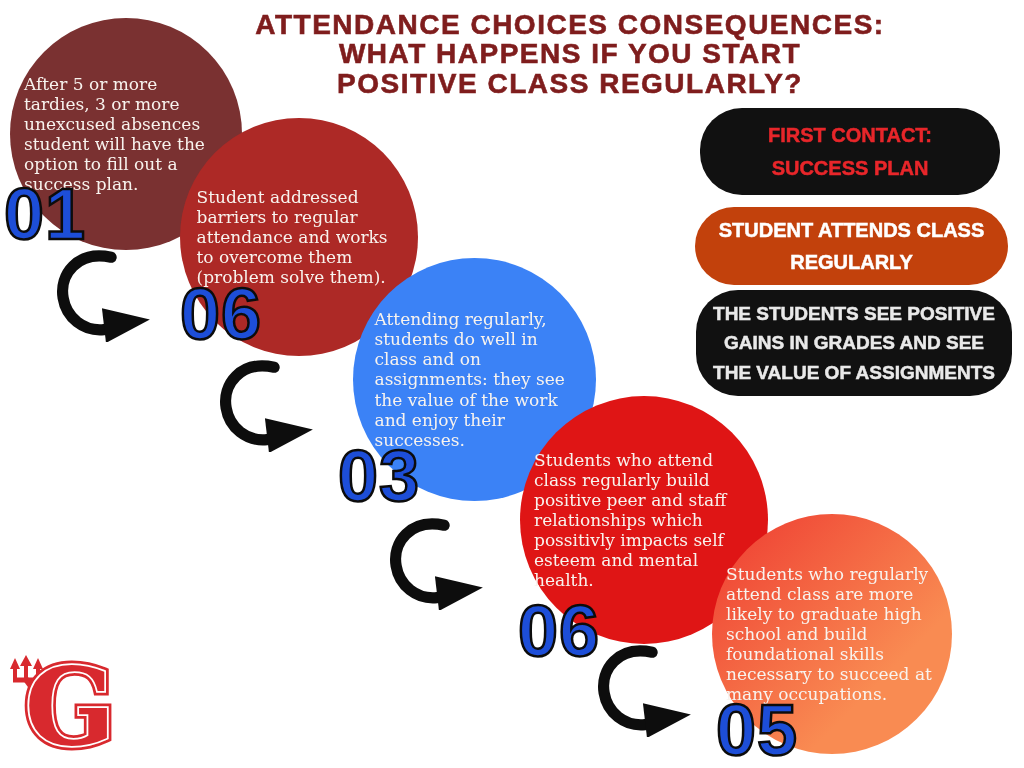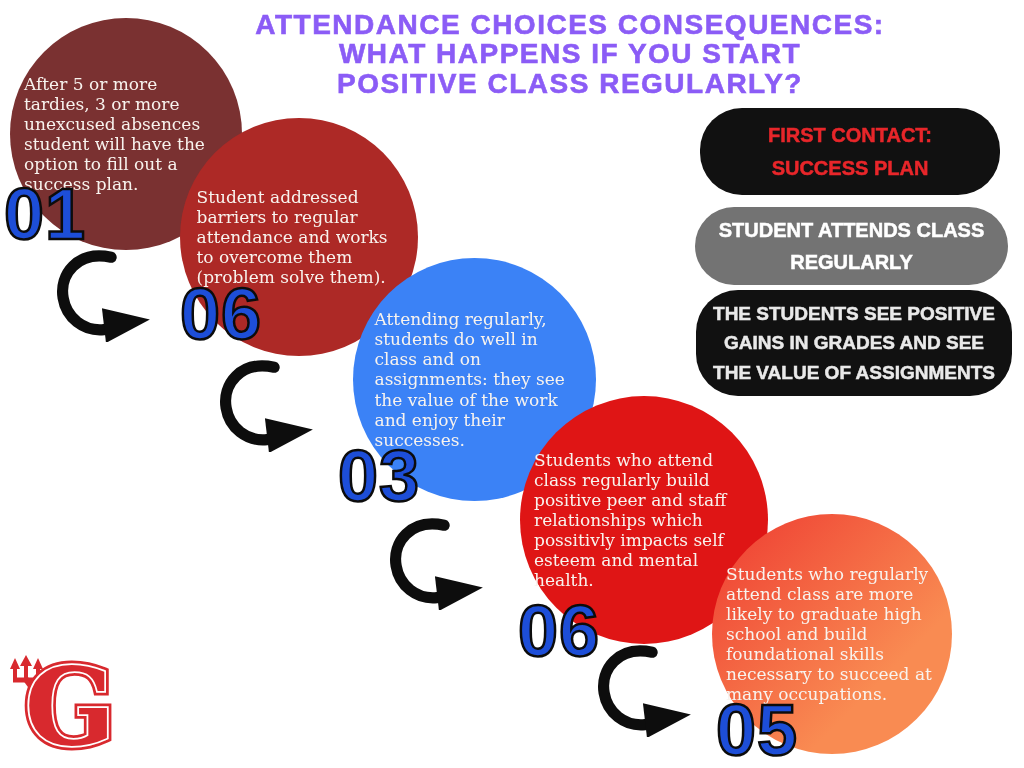--- a/index.html
+++ b/index.html
@@ -56,21 +56,21 @@
   .p2{left:695px;top:207px;width:313px;height:78px;font-size:20px;line-height:1.6;padding:0 18px;box-sizing:border-box;}
   .p3{left:696px;top:290px;width:316px;height:106px;font-size:19px;line-height:1.55;padding:0 8px;box-sizing:border-box;}
   
   .logo{position:absolute;left:8px;top:654px;width:105px;height:100px;}
 </style>
 </head>
 <body>
 
 <div class="canvas">
 
-  <h1 class="title" style="color: #8b5cf6;">
+  <h1 class="title" style="color: #7f1d1d;">
     <span>ATTENDANCE CHOICES CONSEQUENCES:</span>
     <span>WHAT HAPPENS IF YOU START</span>
     <span>POSITIVE CLASS REGULARLY?</span>
   </h1>
 
   <div class="circle c1" style="background: rgb(122, 49, 49);">
     <p>After 5 or more tardies, 3 or more unexcused absences student will have the option to fill out a success plan.</p>
   </div>
   <div class="circle c2" style="background: rgb(173, 41, 38);">
     <p>Student addressed barriers to regular attendance and works to overcome them (problem solve them).</p>
@@ -104,21 +104,21 @@
     <polygon points="46,57 93,68 50,91" fill="#0d0d0d"></polygon>
   </svg>
   <svg class="arrow a4" viewBox="0 0 100 90">
     <path d="M55,7 C22,0 4,24 8,47 C11,66 28,80 48,78" fill="none" stroke="#0d0d0d" stroke-width="11" stroke-linecap="round"></path>
     <polygon points="46,57 93,68 50,91" fill="#0d0d0d"></polygon>
   </svg>
 
   <div class="pill p1" style="background: rgb(17, 17, 17);">
     <span style="color: rgb(232, 38, 42);">FIRST CONTACT: SUCCESS PLAN</span>
   </div>
-  <div class="pill p2" style="background: #737373;">
+  <div class="pill p2" style="background: #c2410c;">
     <span style="color: rgb(255, 255, 255);">STUDENT ATTENDS CLASS REGULARLY</span>
   </div>
   <div class="pill p3" style="background: rgb(17, 17, 17);">
     <span style="color: rgb(233, 233, 233);">THE STUDENTS SEE POSITIVE GAINS IN GRADES AND SEE THE VALUE OF ASSIGNMENTS</span>
   </div>
 
   <svg class="logo" viewBox="0 0 105 100">
     <g stroke="#d8292e" fill="#d8292e">
 
       <path d="M17,24 L42,58" stroke-width="6" fill="none"></path>

